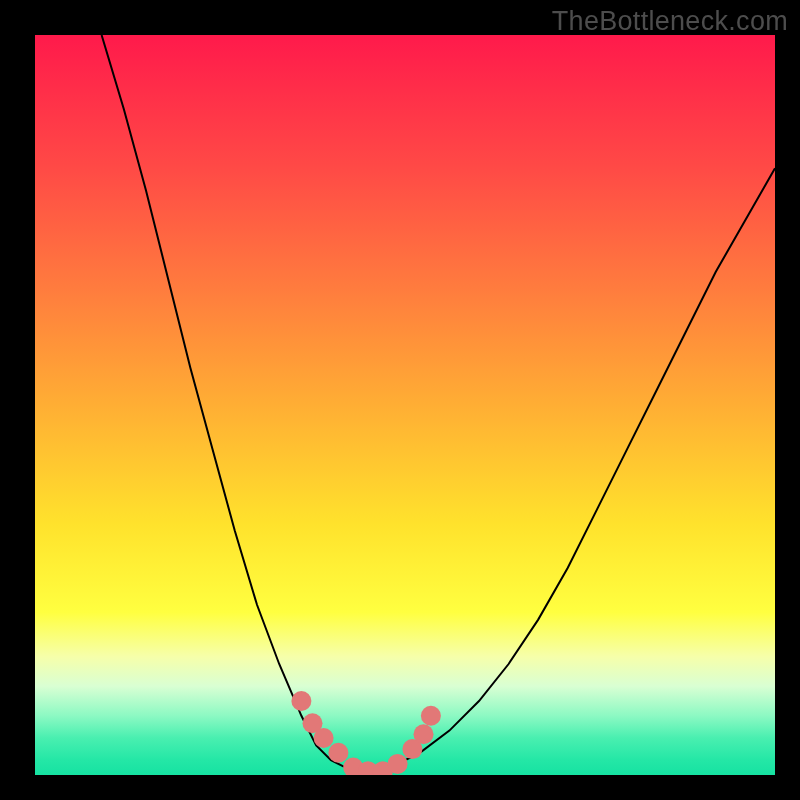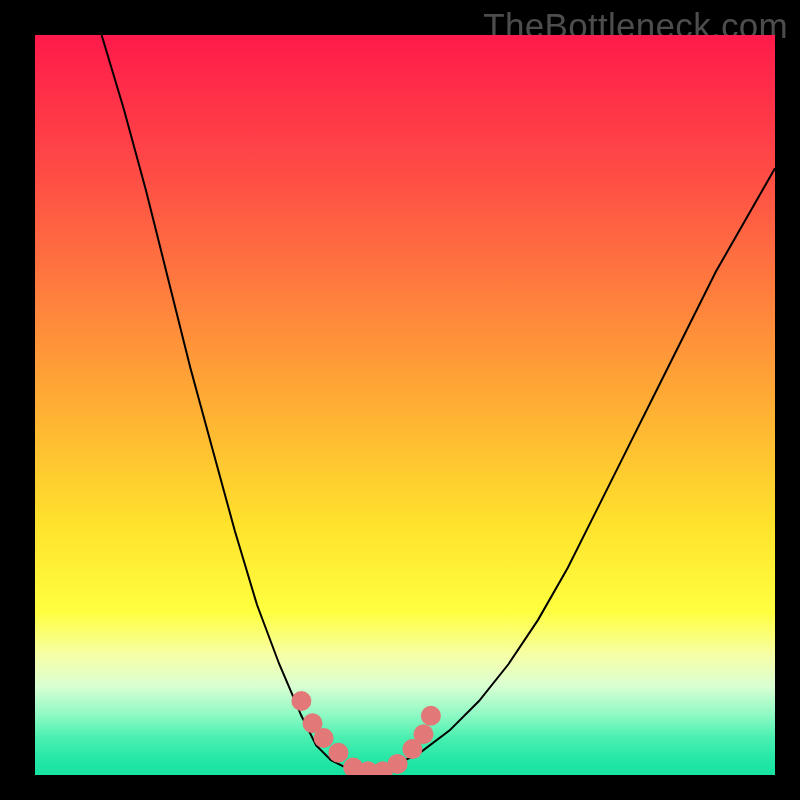--- a/index.html
+++ b/index.html
@@ -38,21 +38,21 @@
       #49efb0 95%,
       #24e7a6 98%,
       #16e2a2 100%
     );
   }
   .watermark {
     position: absolute;
     top: 6px;
     right: 12px;
     color: #4d4d4d;
-    font-size: 35px;
+    font-size: 27px;
     font-weight: 500;
     letter-spacing: 0.3px;
   }
   svg.curves {
     position: absolute;
     left: 0;
     top: 0;
   }
   .curve-path {
     fill: none;

